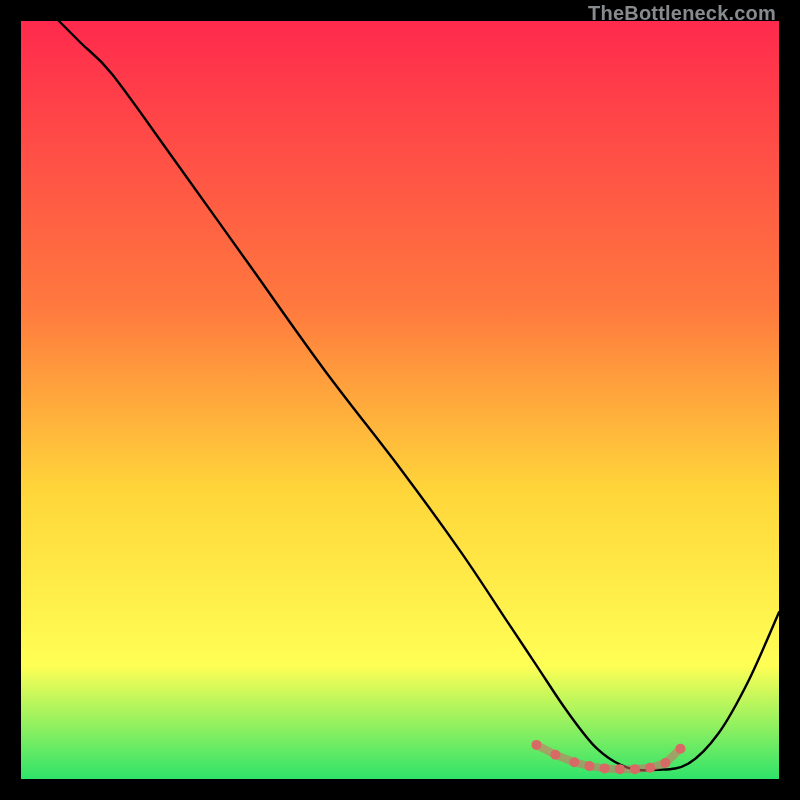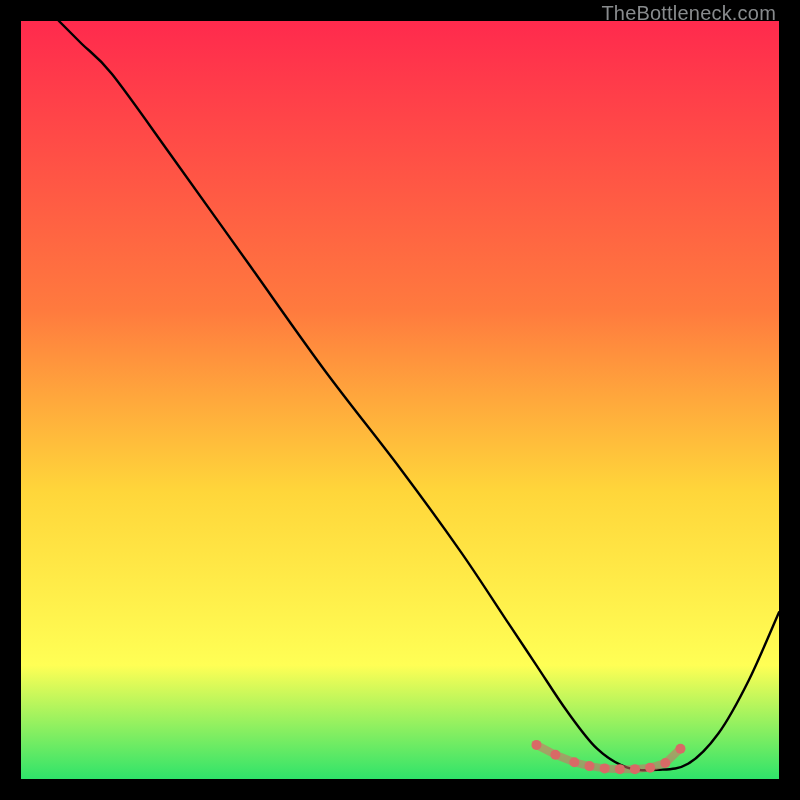--- a/index.html
+++ b/index.html
@@ -24,21 +24,21 @@
     left: 0;
     top: 0;
     width: 758px;
     height: 758px;
   }
   .watermark {
     position: absolute;
     top: 2px;
     right: 24px;
     font-size: 20px;
-    font-weight: 400;
+    font-weight: 700;
     color: #888b8d;
     letter-spacing: 0.2px;
     user-select: none;
   }
 </style>
 </head>
 <body>
 
 <div class="frame">
   <svg class="plot-area" viewBox="0 0 758 758" preserveAspectRatio="none">

